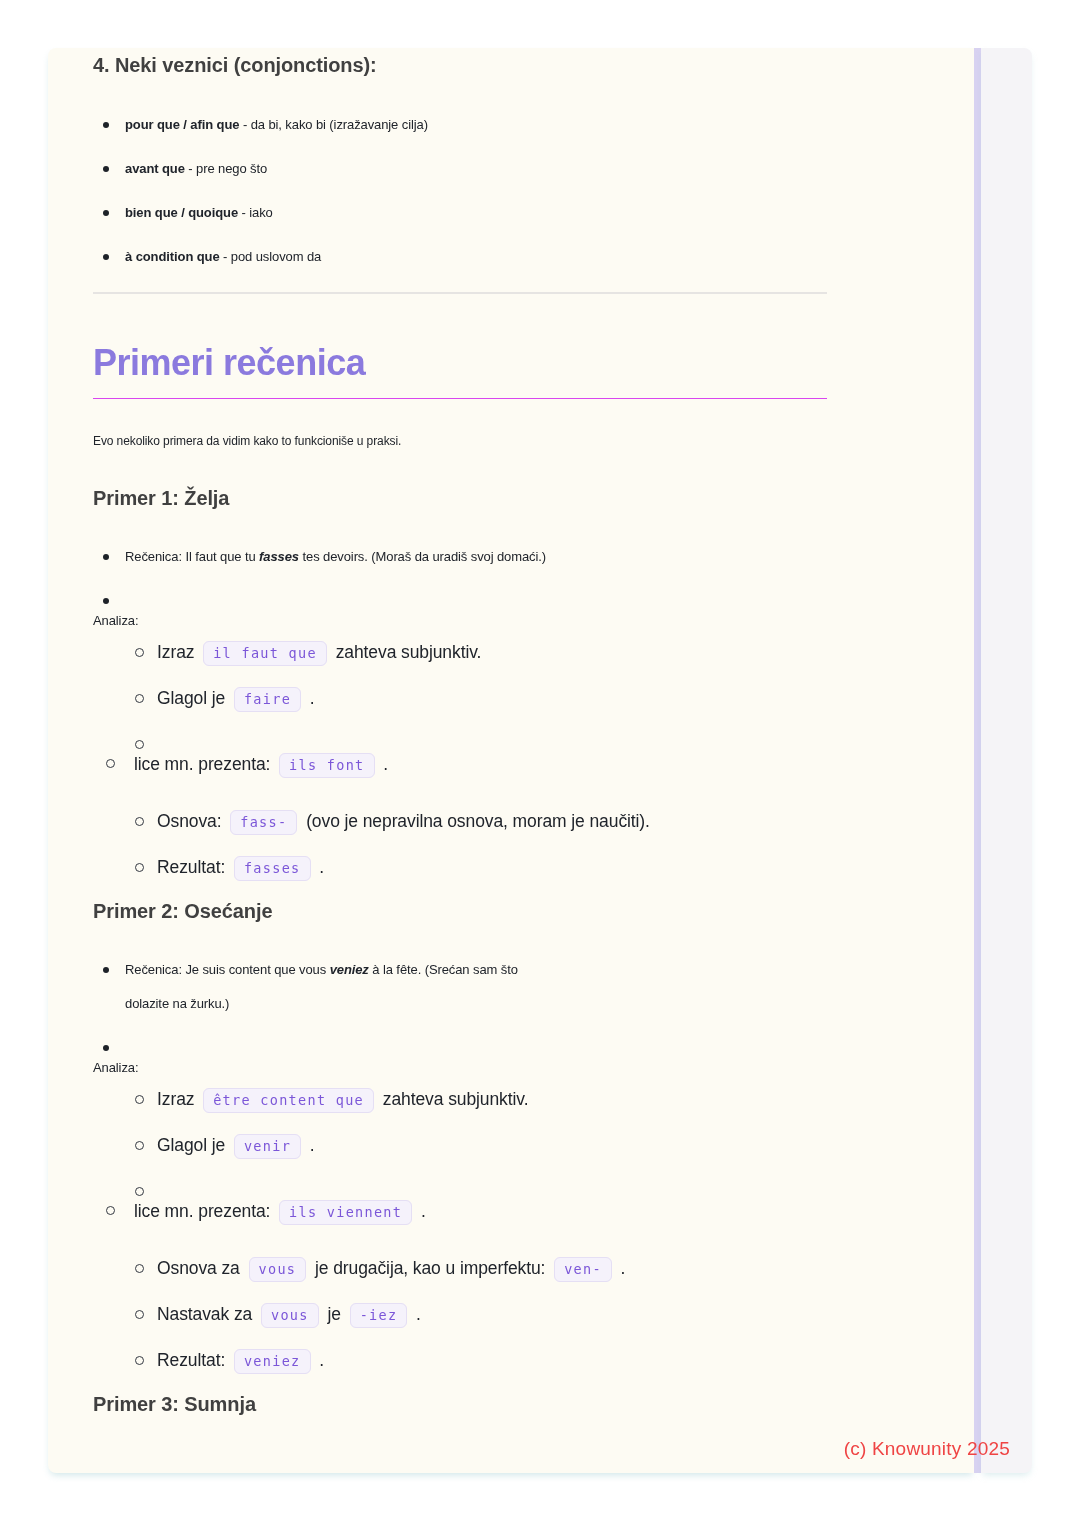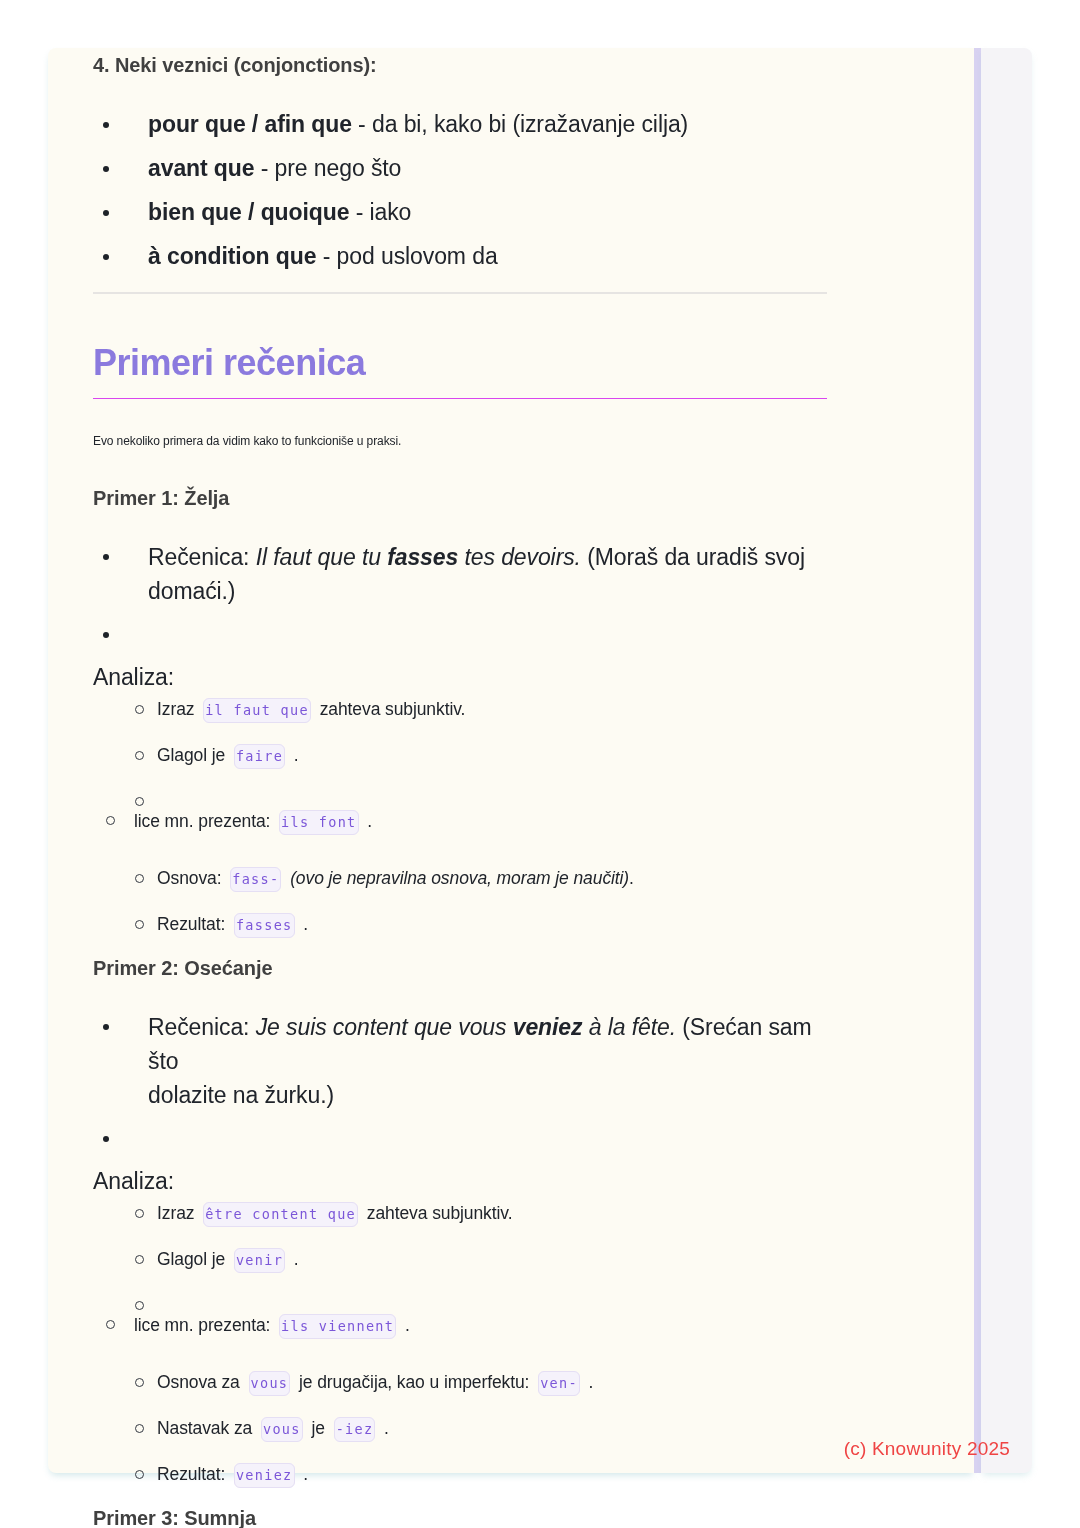--- a/index.html
+++ b/index.html
@@ -40,21 +40,21 @@
 
   .h3 {
     font-size: 20px; font-weight: 700; color: #404040;
     line-height: 27px; margin: 0;
   }
   .example-heading { margin-top: 12px; }
 
   .section-list { margin-top: 29px; }
   .example-list { margin-top: 28px; }
 
-  .li1 { display: flex; font-size: 23px; line-height: 33px; margin-bottom: 11px; gap: 23px; }
+  .li1 { display: flex; font-size: 13px; line-height: 33px; margin-bottom: 11px; }
   .li1.sentence { line-height: 34px; margin-bottom: 10px; }
   .li1.analysis { margin-bottom: 0; flex-direction: column; }
   .dot {
     flex: none; width: 6px; height: 6px; border-radius: 50%;
     background: #1e2228; margin: 14px 16px 0 10px;
   }
   .li1-content { flex: 1; }
 
   .steps { }
   .li2 { display: flex; font-size: 17.5px; line-height: 30px; margin-bottom: 15px; }
@@ -65,30 +65,30 @@
     margin: 11px 13px 0 42px;
   }
   .circle-inline {
     display: inline-block; width: 9px; height: 9px; box-sizing: border-box;
     border: 1.8px solid #343942; border-radius: 50%;
     margin: 0 19px 1px 13px; vertical-align: 1px;
   }
   .li2-content { flex: 1; }
 
   .seg-bold { font-weight: 700; }
-  .seg-italic { font-style: italic; }
+  .seg-italic { }
   .seg-bolditalic { font-weight: 700; font-style: italic; }
   .seg-code {
     font-family: "DejaVu Sans Mono", monospace;
     font-size: 13.5px; letter-spacing: 1.3px;
     color: #7b56d8;
     background: #f5f2fb;
     border: 1px solid #e5dff4;
     border-radius: 6px;
-    padding: 3px 1px 4px;
+    padding: 3px 9px 4px;
     margin: 0 4px;
     white-space: nowrap;
   }
 
   .divider { height: 2px; background: #e6e4e2; margin-top: 19px; }
 
   .main-title {
     margin-top: 47px;
     font-size: 36px; font-weight: 700; color: #8b7ade;
     line-height: 44px; letter-spacing: -0.5px;

